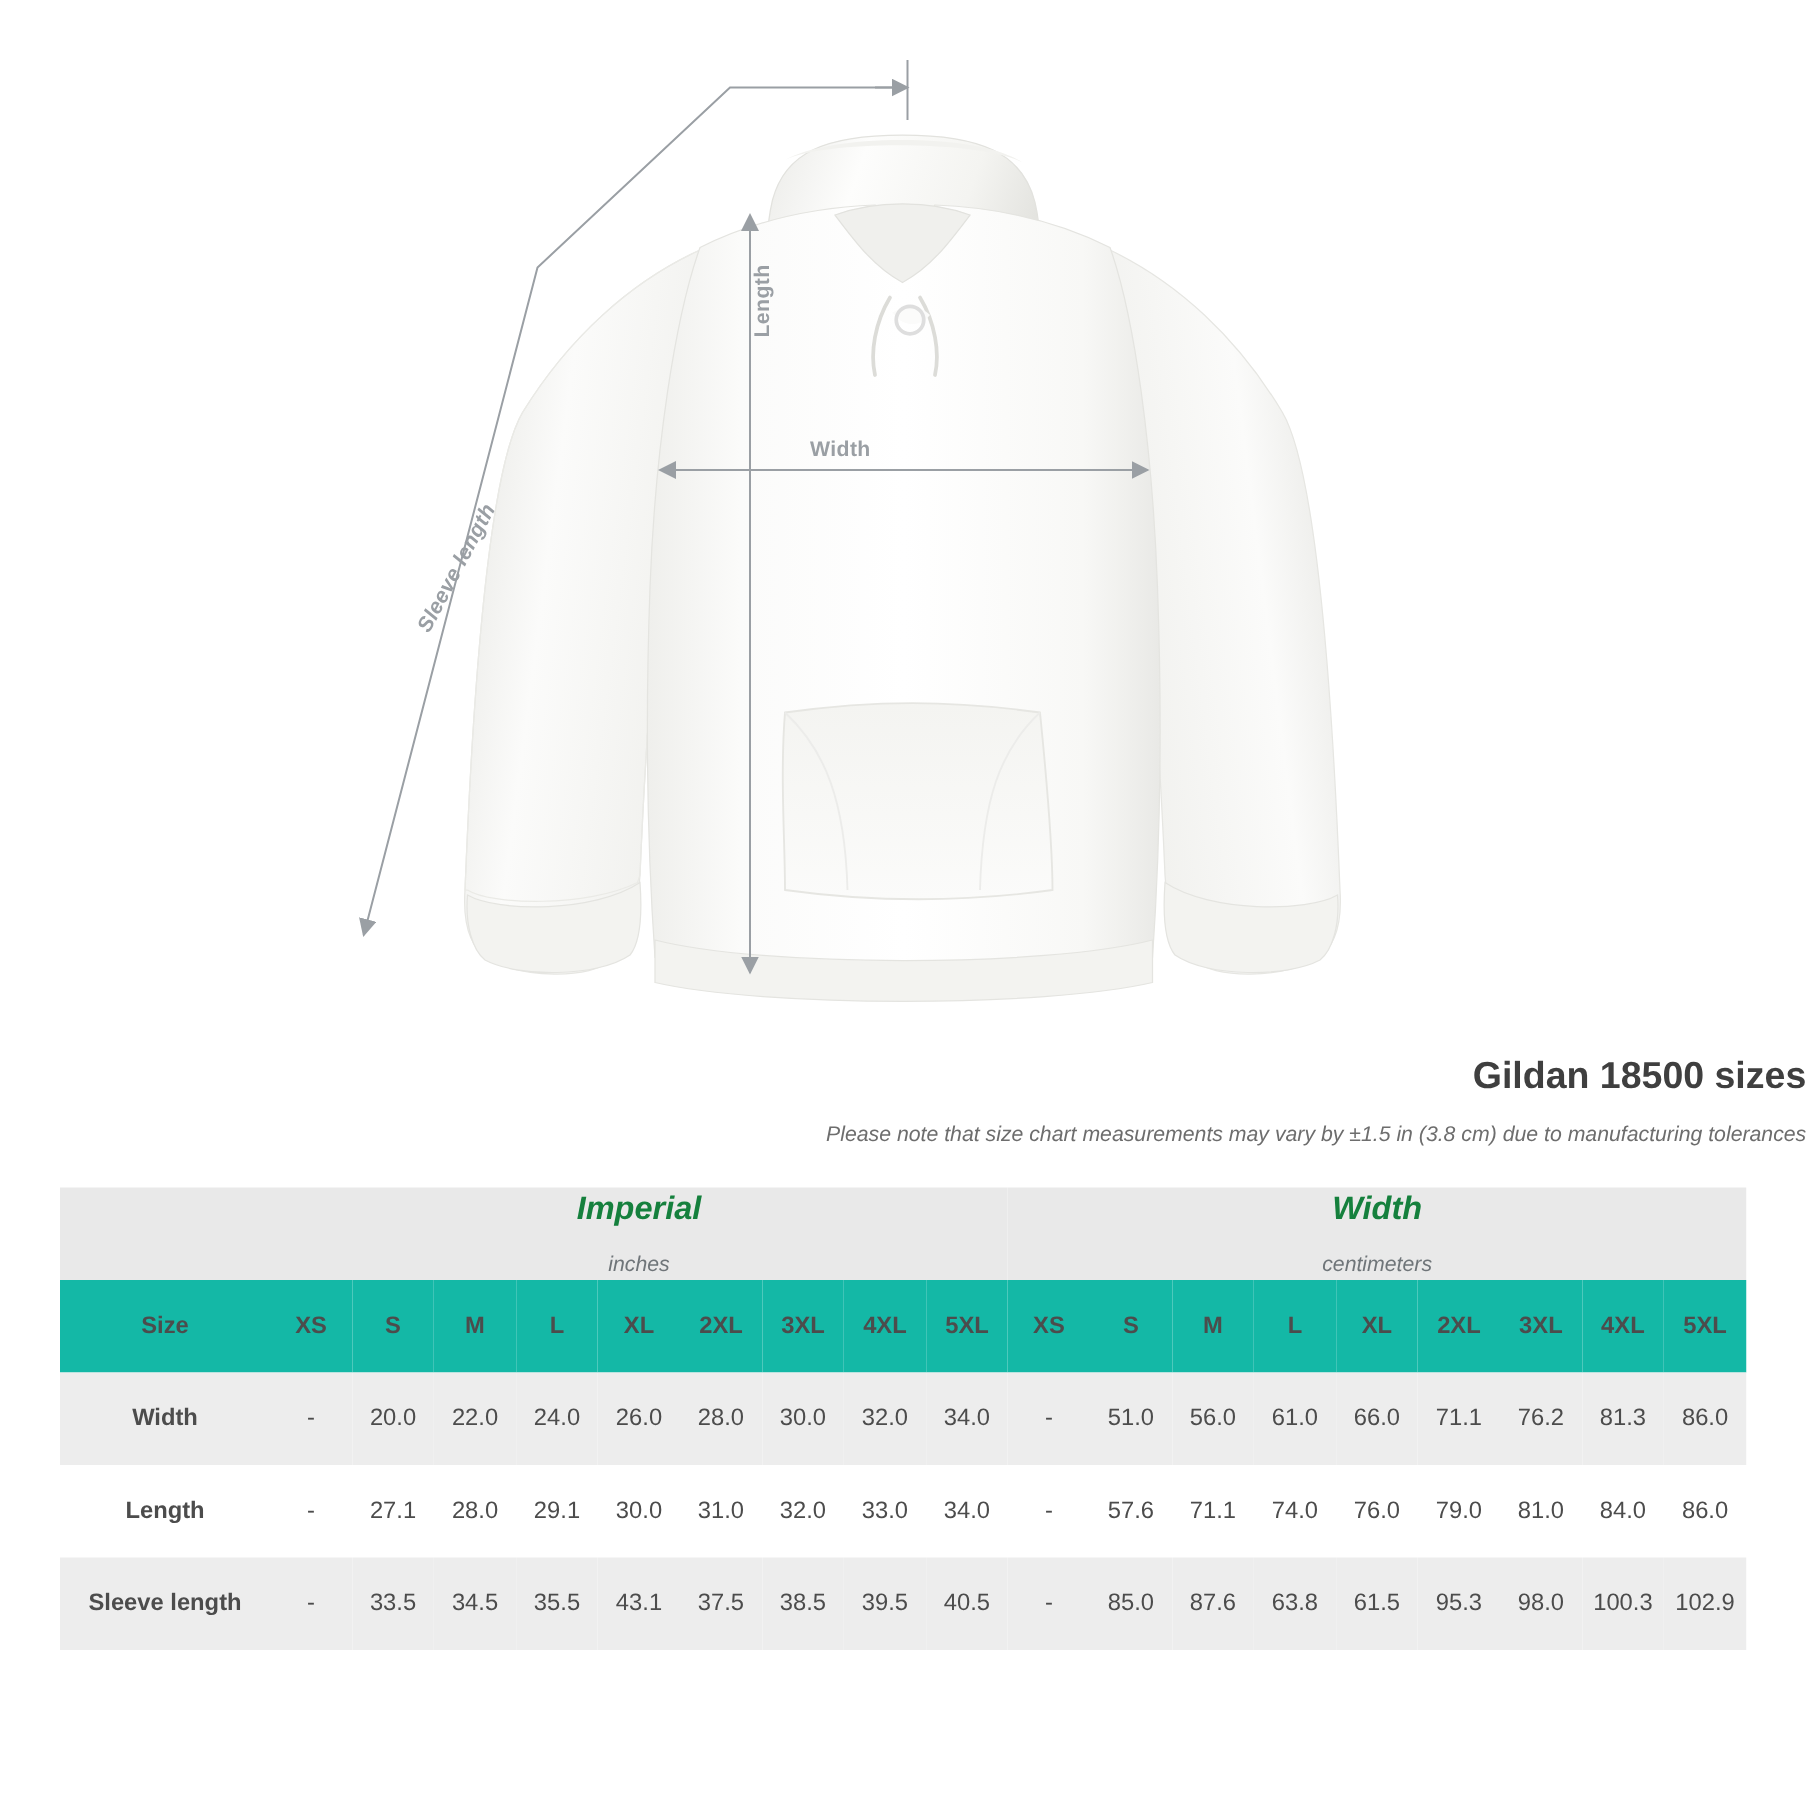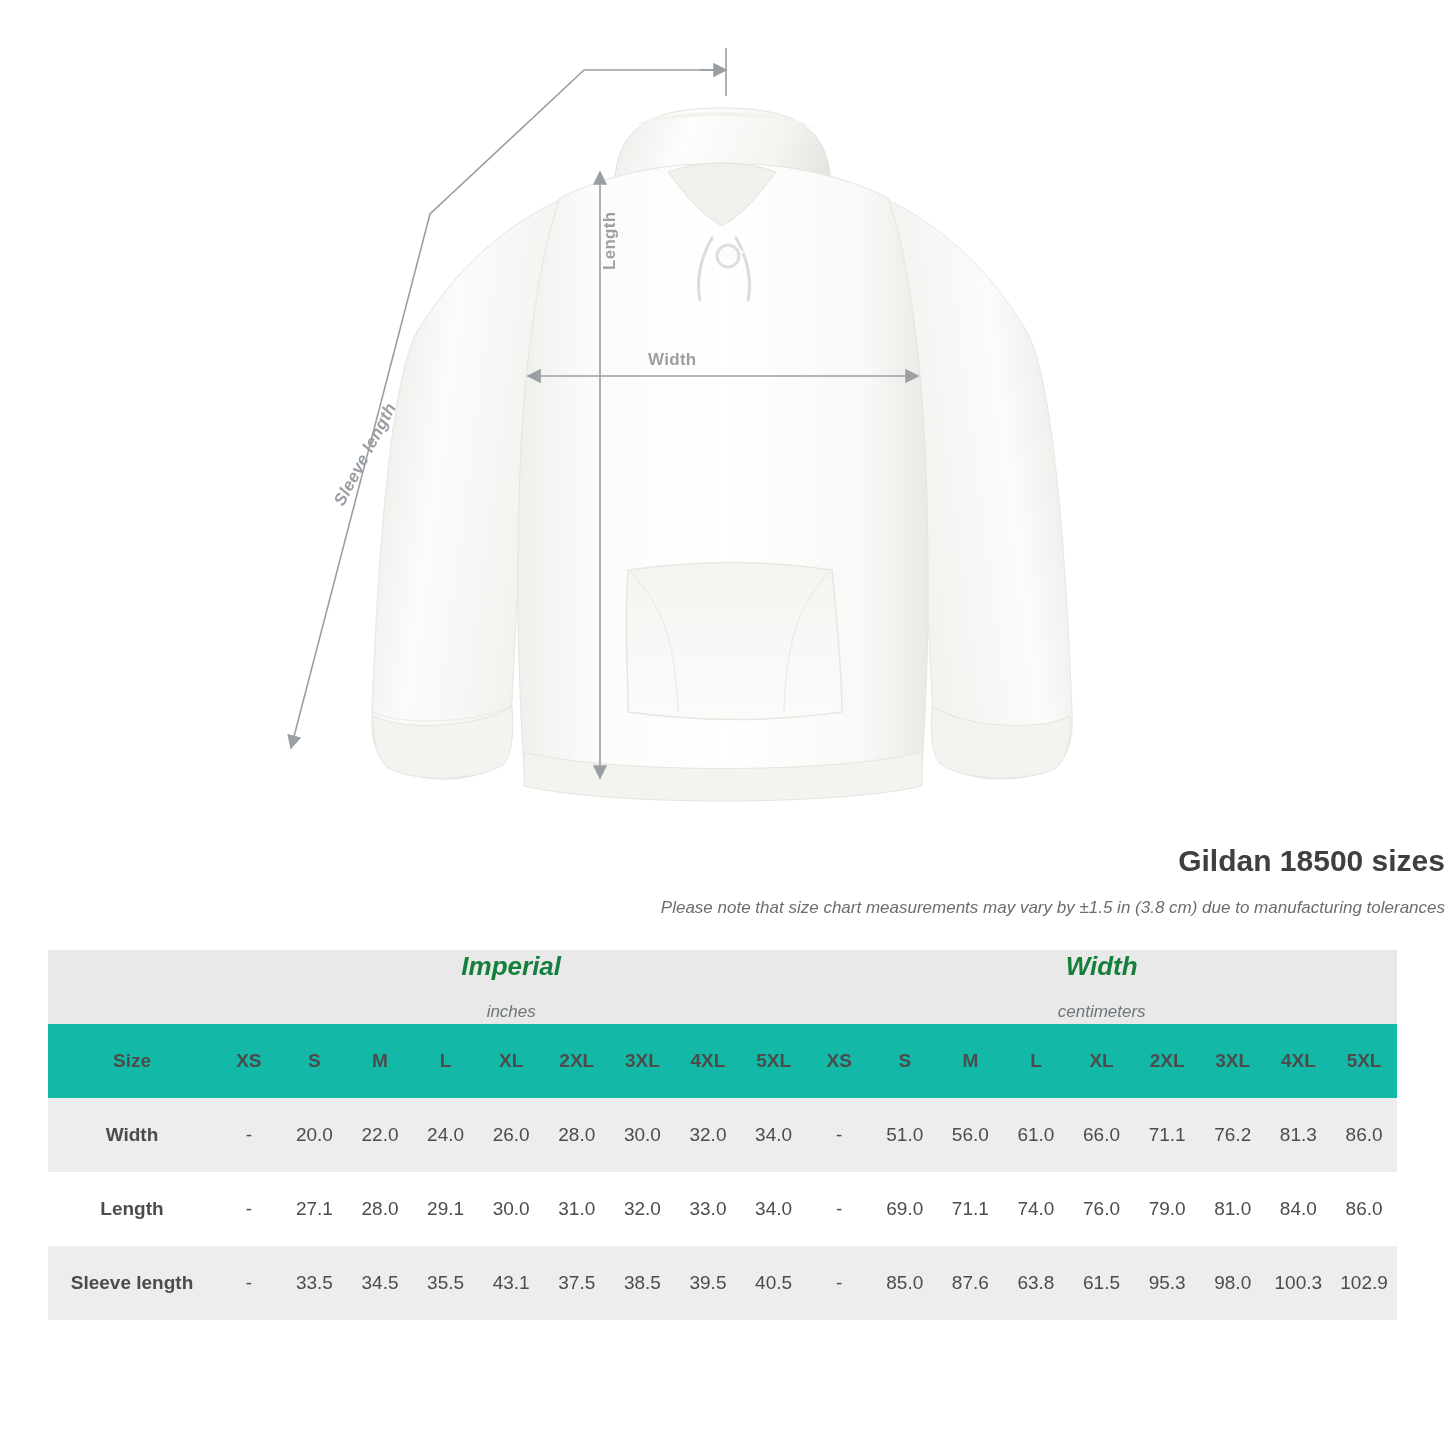--- a/index.html
+++ b/index.html
@@ -325,21 +325,21 @@
           <td>-</td>
           <td>27.1</td>
           <td>28.0</td>
           <td>29.1</td>
           <td>30.0</td>
           <td>31.0</td>
           <td>32.0</td>
           <td>33.0</td>
           <td>34.0</td>
           <td>-</td>
-          <td>69.0</td>
+          <td>57.6</td>
           <td>71.1</td>
           <td>74.0</td>
           <td>76.0</td>
           <td>79.0</td>
           <td>81.0</td>
           <td>84.0</td>
           <td>86.0</td>
         </tr>
 
         <tr class="row-alt">

